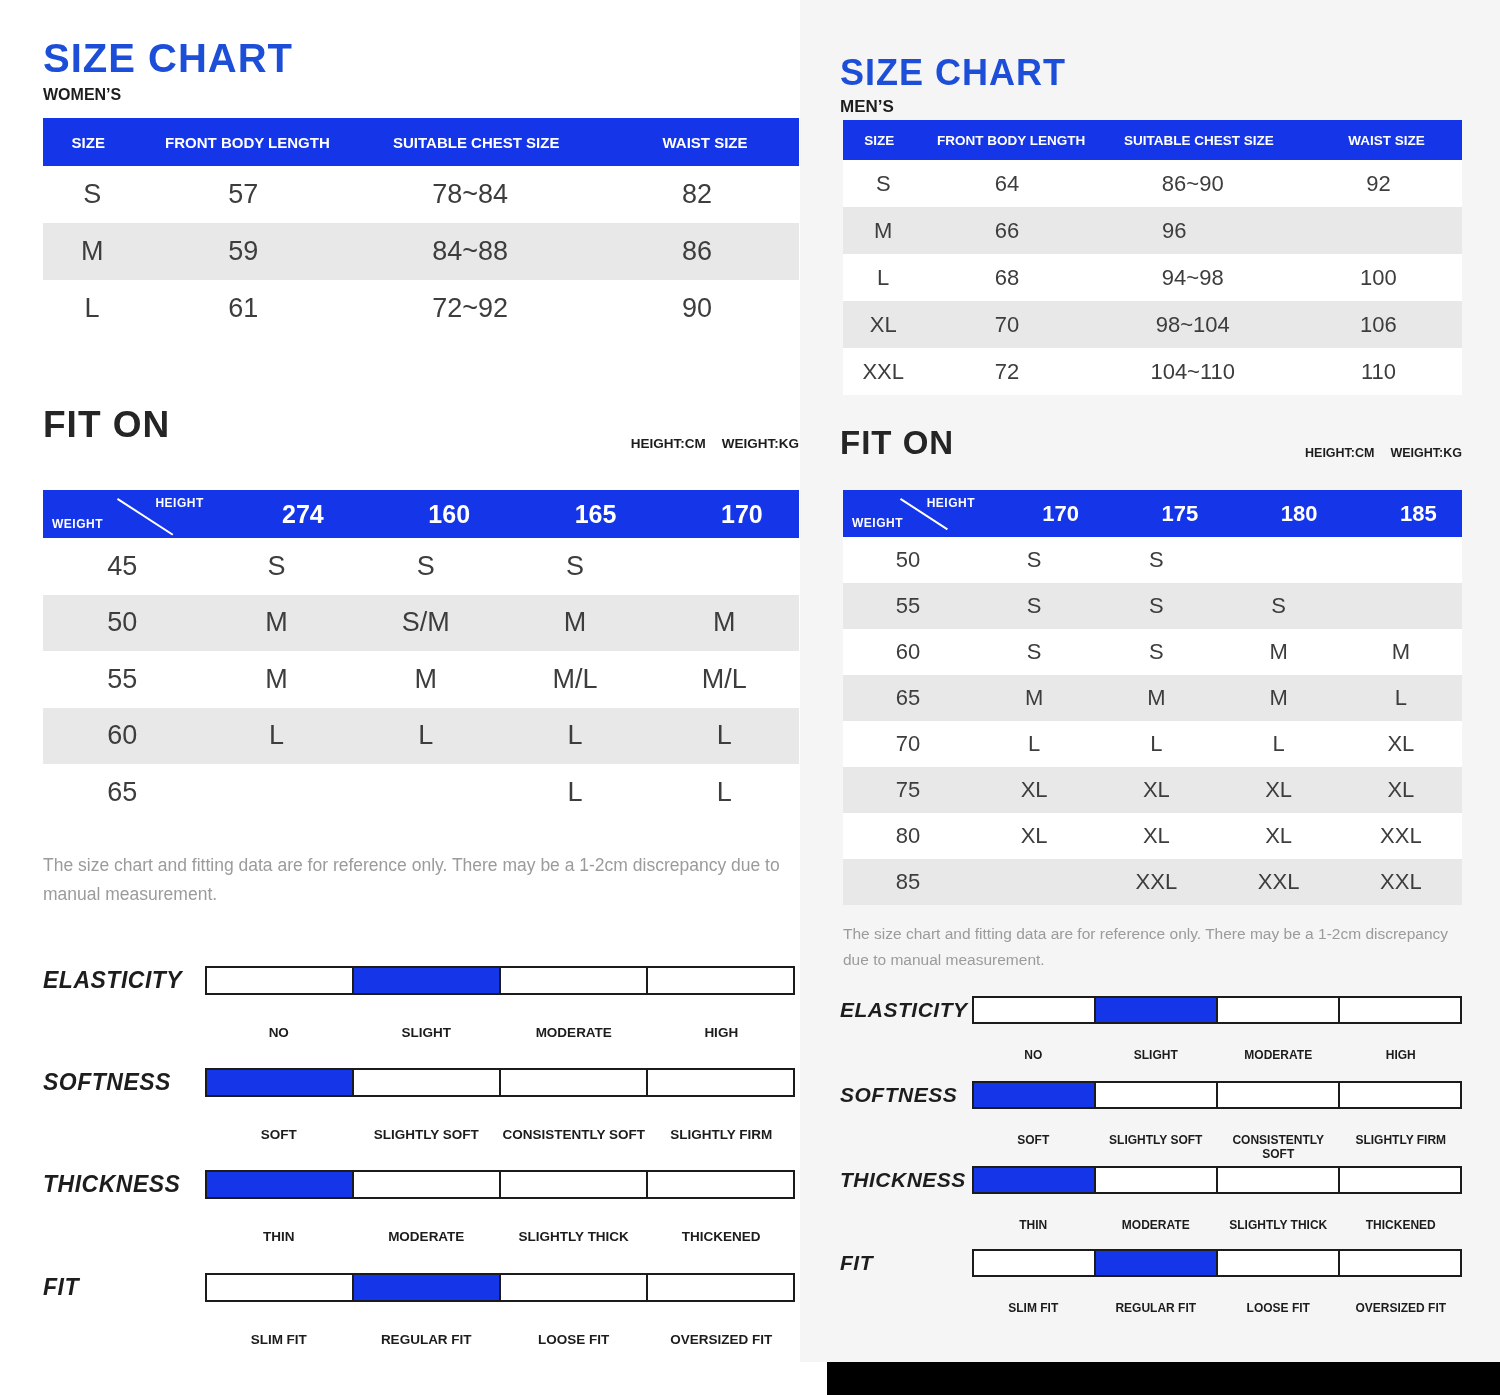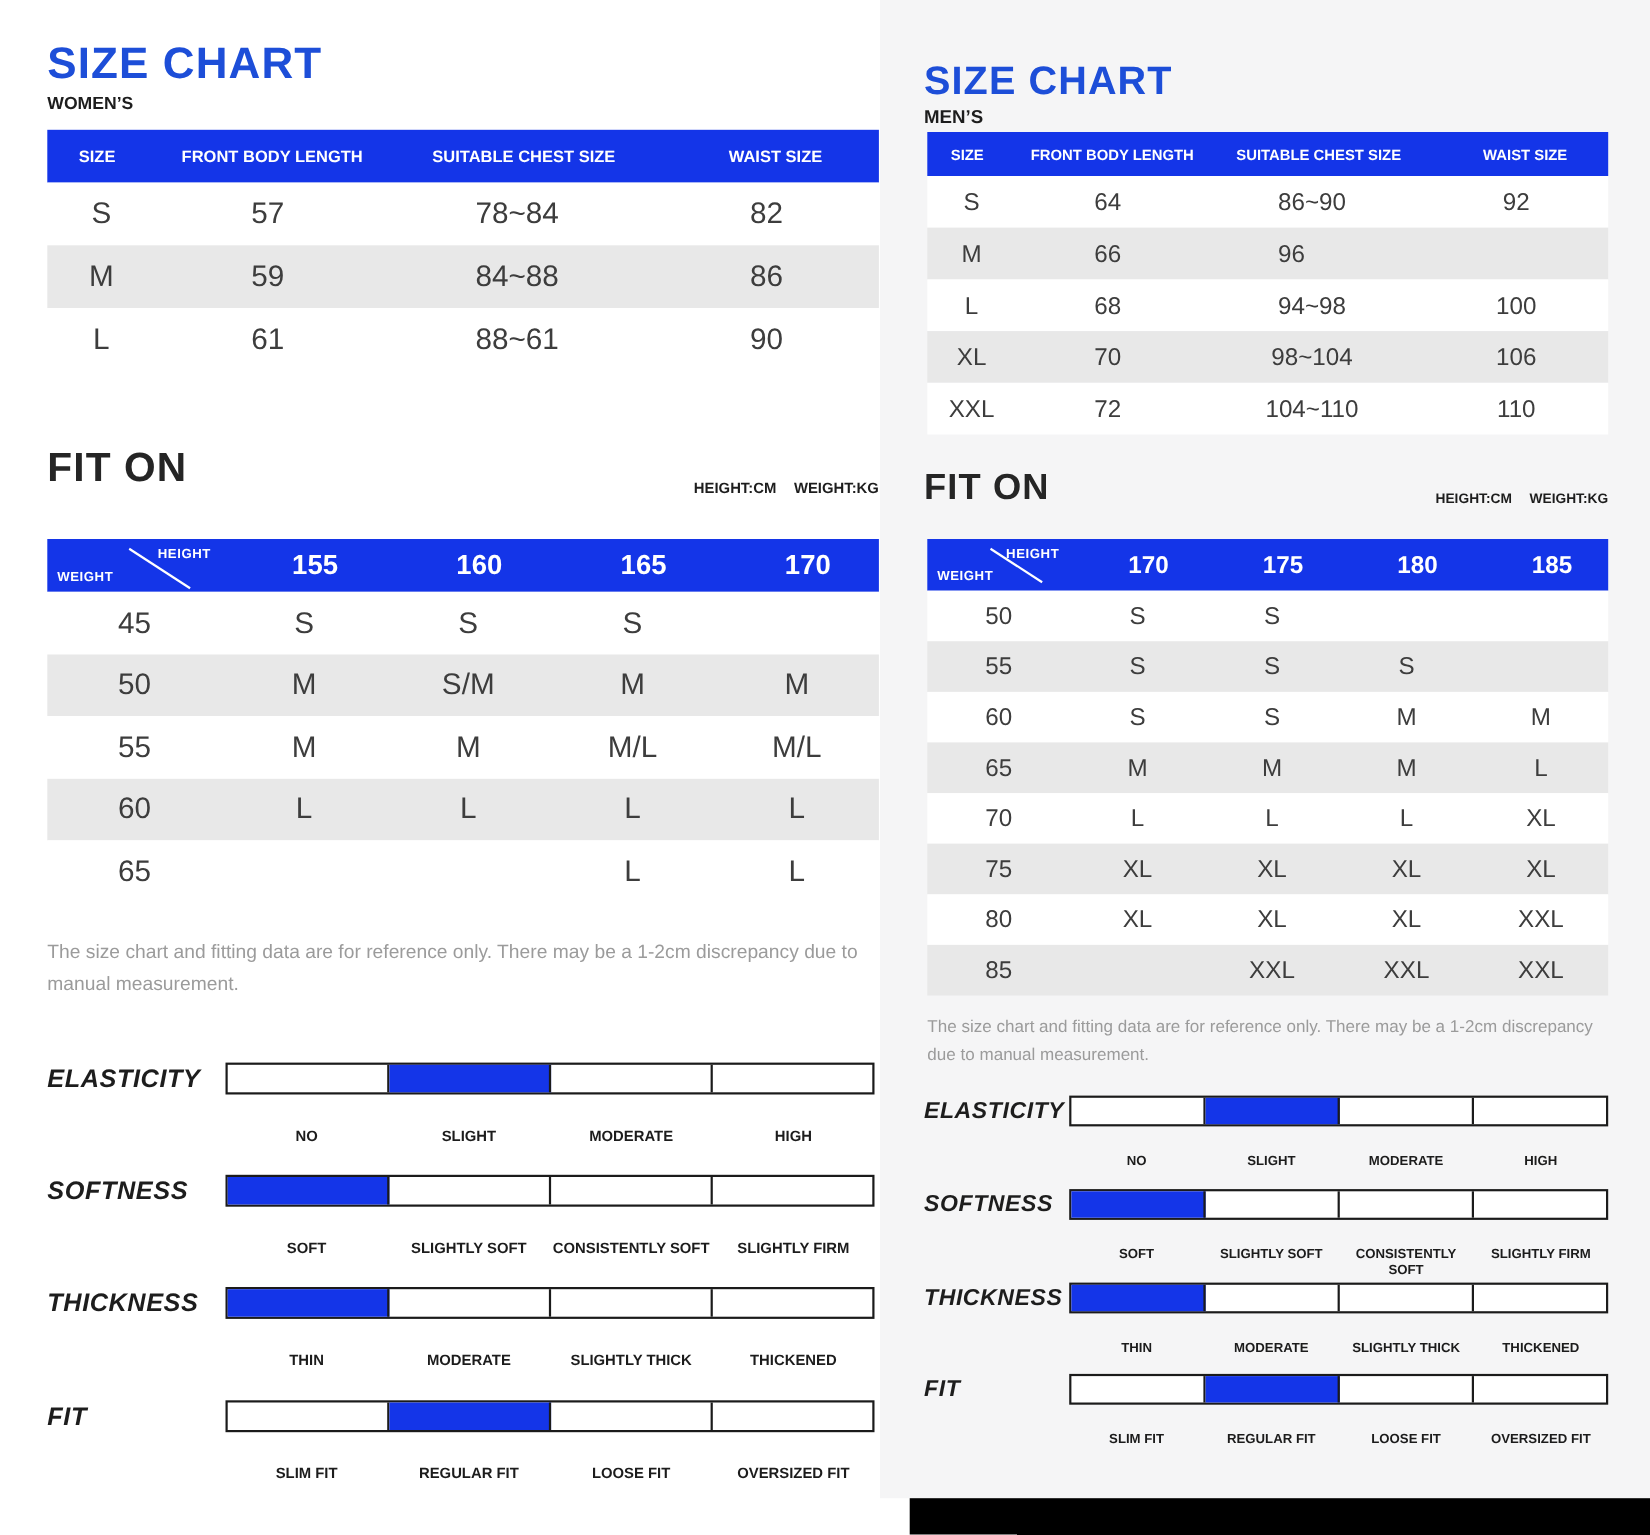--- a/index.html
+++ b/index.html
@@ -35,21 +35,21 @@
   .tr{display:flex;background:#ffffff;}
   .tr.alt{background:#e8e8e8;}
   .p0 .size-table .tr{height:57px;font-size:27px;}
   .p1 .size-table .tr{height:47px;font-size:22px;}
   .p0 .fit-table .tr{height:56.5px;font-size:27px;}
   .p1 .fit-table .tr{height:46px;font-size:22px;}
   .td,.th,.fcell{display:flex;align-items:center;justify-content:center;}
   .td{color:#3d3d3d;}
   .c0{width:13%;}.c1{width:27%;}.c2{width:33%;}.c3{width:27%;}
   .fcell{flex:1;color:#3d3d3d;}
-  .thead .fcell{color:#fff;}
+  .thead .fcell{color:#fff;padding-left:12px;}
   .fcell.wcol,.fcell.corner{flex:0 0 21%;}
 
   
   .corner{position:relative;}
   .corner span{position:absolute;font-size:12px;font-weight:700;color:#fff;letter-spacing:.5px;}
   .corner-height{top:6px;right:10px;}
   .corner-weight{bottom:7px;left:9px;}
   .diag{position:absolute;background:#fff;height:2px;transform-origin:0 0;transform:rotate(33deg);}
   .p0 .diag{left:75px;top:8px;width:66px;}
   .p1 .diag{left:58px;top:8px;width:56px;}
@@ -120,36 +120,36 @@
       </div>
       <div class="tr alt">
         <div class="td c0">M</div>
         <div class="td c1">59</div>
         <div class="td c2">84~88</div>
         <div class="td c3">86</div>
       </div>
       <div class="tr">
         <div class="td c0">L</div>
         <div class="td c1">61</div>
-        <div class="td c2">88~61</div>
+        <div class="td c2">72~92</div>
         <div class="td c3">90</div>
       </div>
     </div>
   <h2 class="fit-title">FIT ON</h2>
   <div class="units">
     <span>HEIGHT:CM</span><span>WEIGHT:KG</span>
   </div>
   <div class="fit-table">
       <div class="thead">
         <div class="fcell corner">
           <span class="corner-height">HEIGHT</span>
           <span class="corner-weight">WEIGHT</span>
           <div class="diag"></div>
         </div>
-        <div class="fcell">155</div>
+        <div class="fcell">274</div>
         <div class="fcell">160</div>
         <div class="fcell">165</div>
         <div class="fcell">170</div>
       </div>
       <div class="tr">
         <div class="fcell wcol">45</div>
         <div class="fcell">S</div>
         <div class="fcell">S</div>
         <div class="fcell">S</div>
         <div class="fcell"></div>

